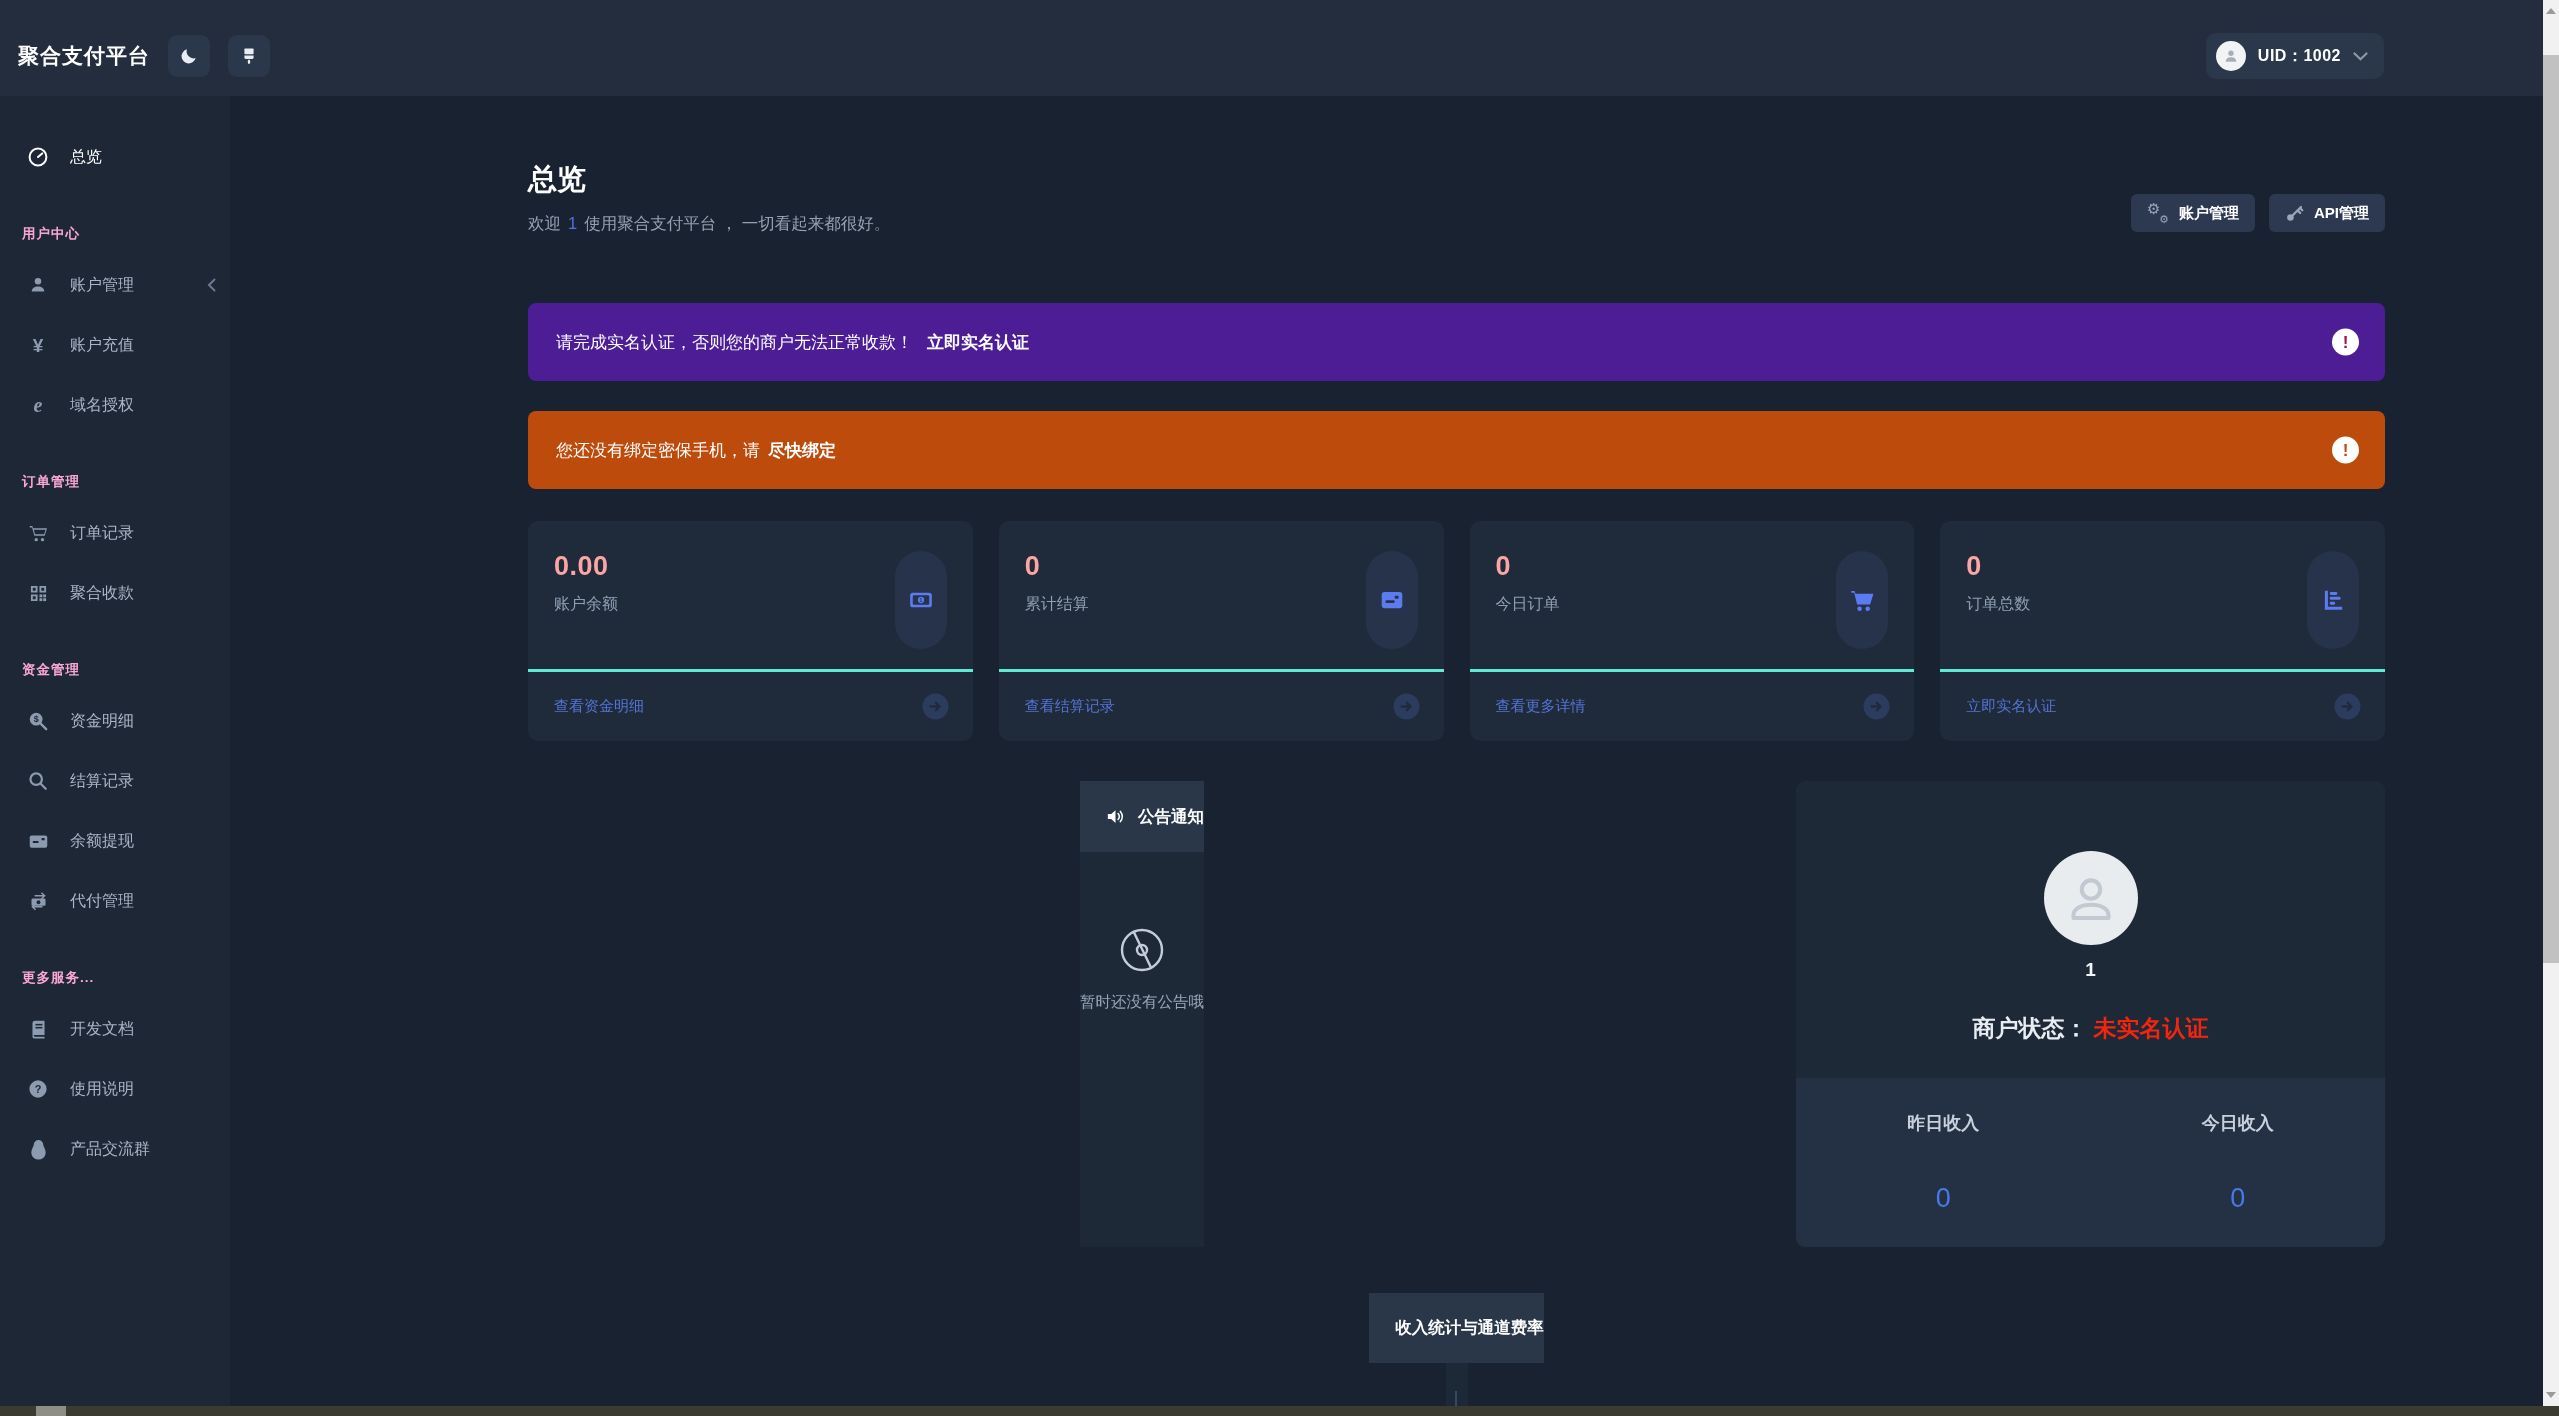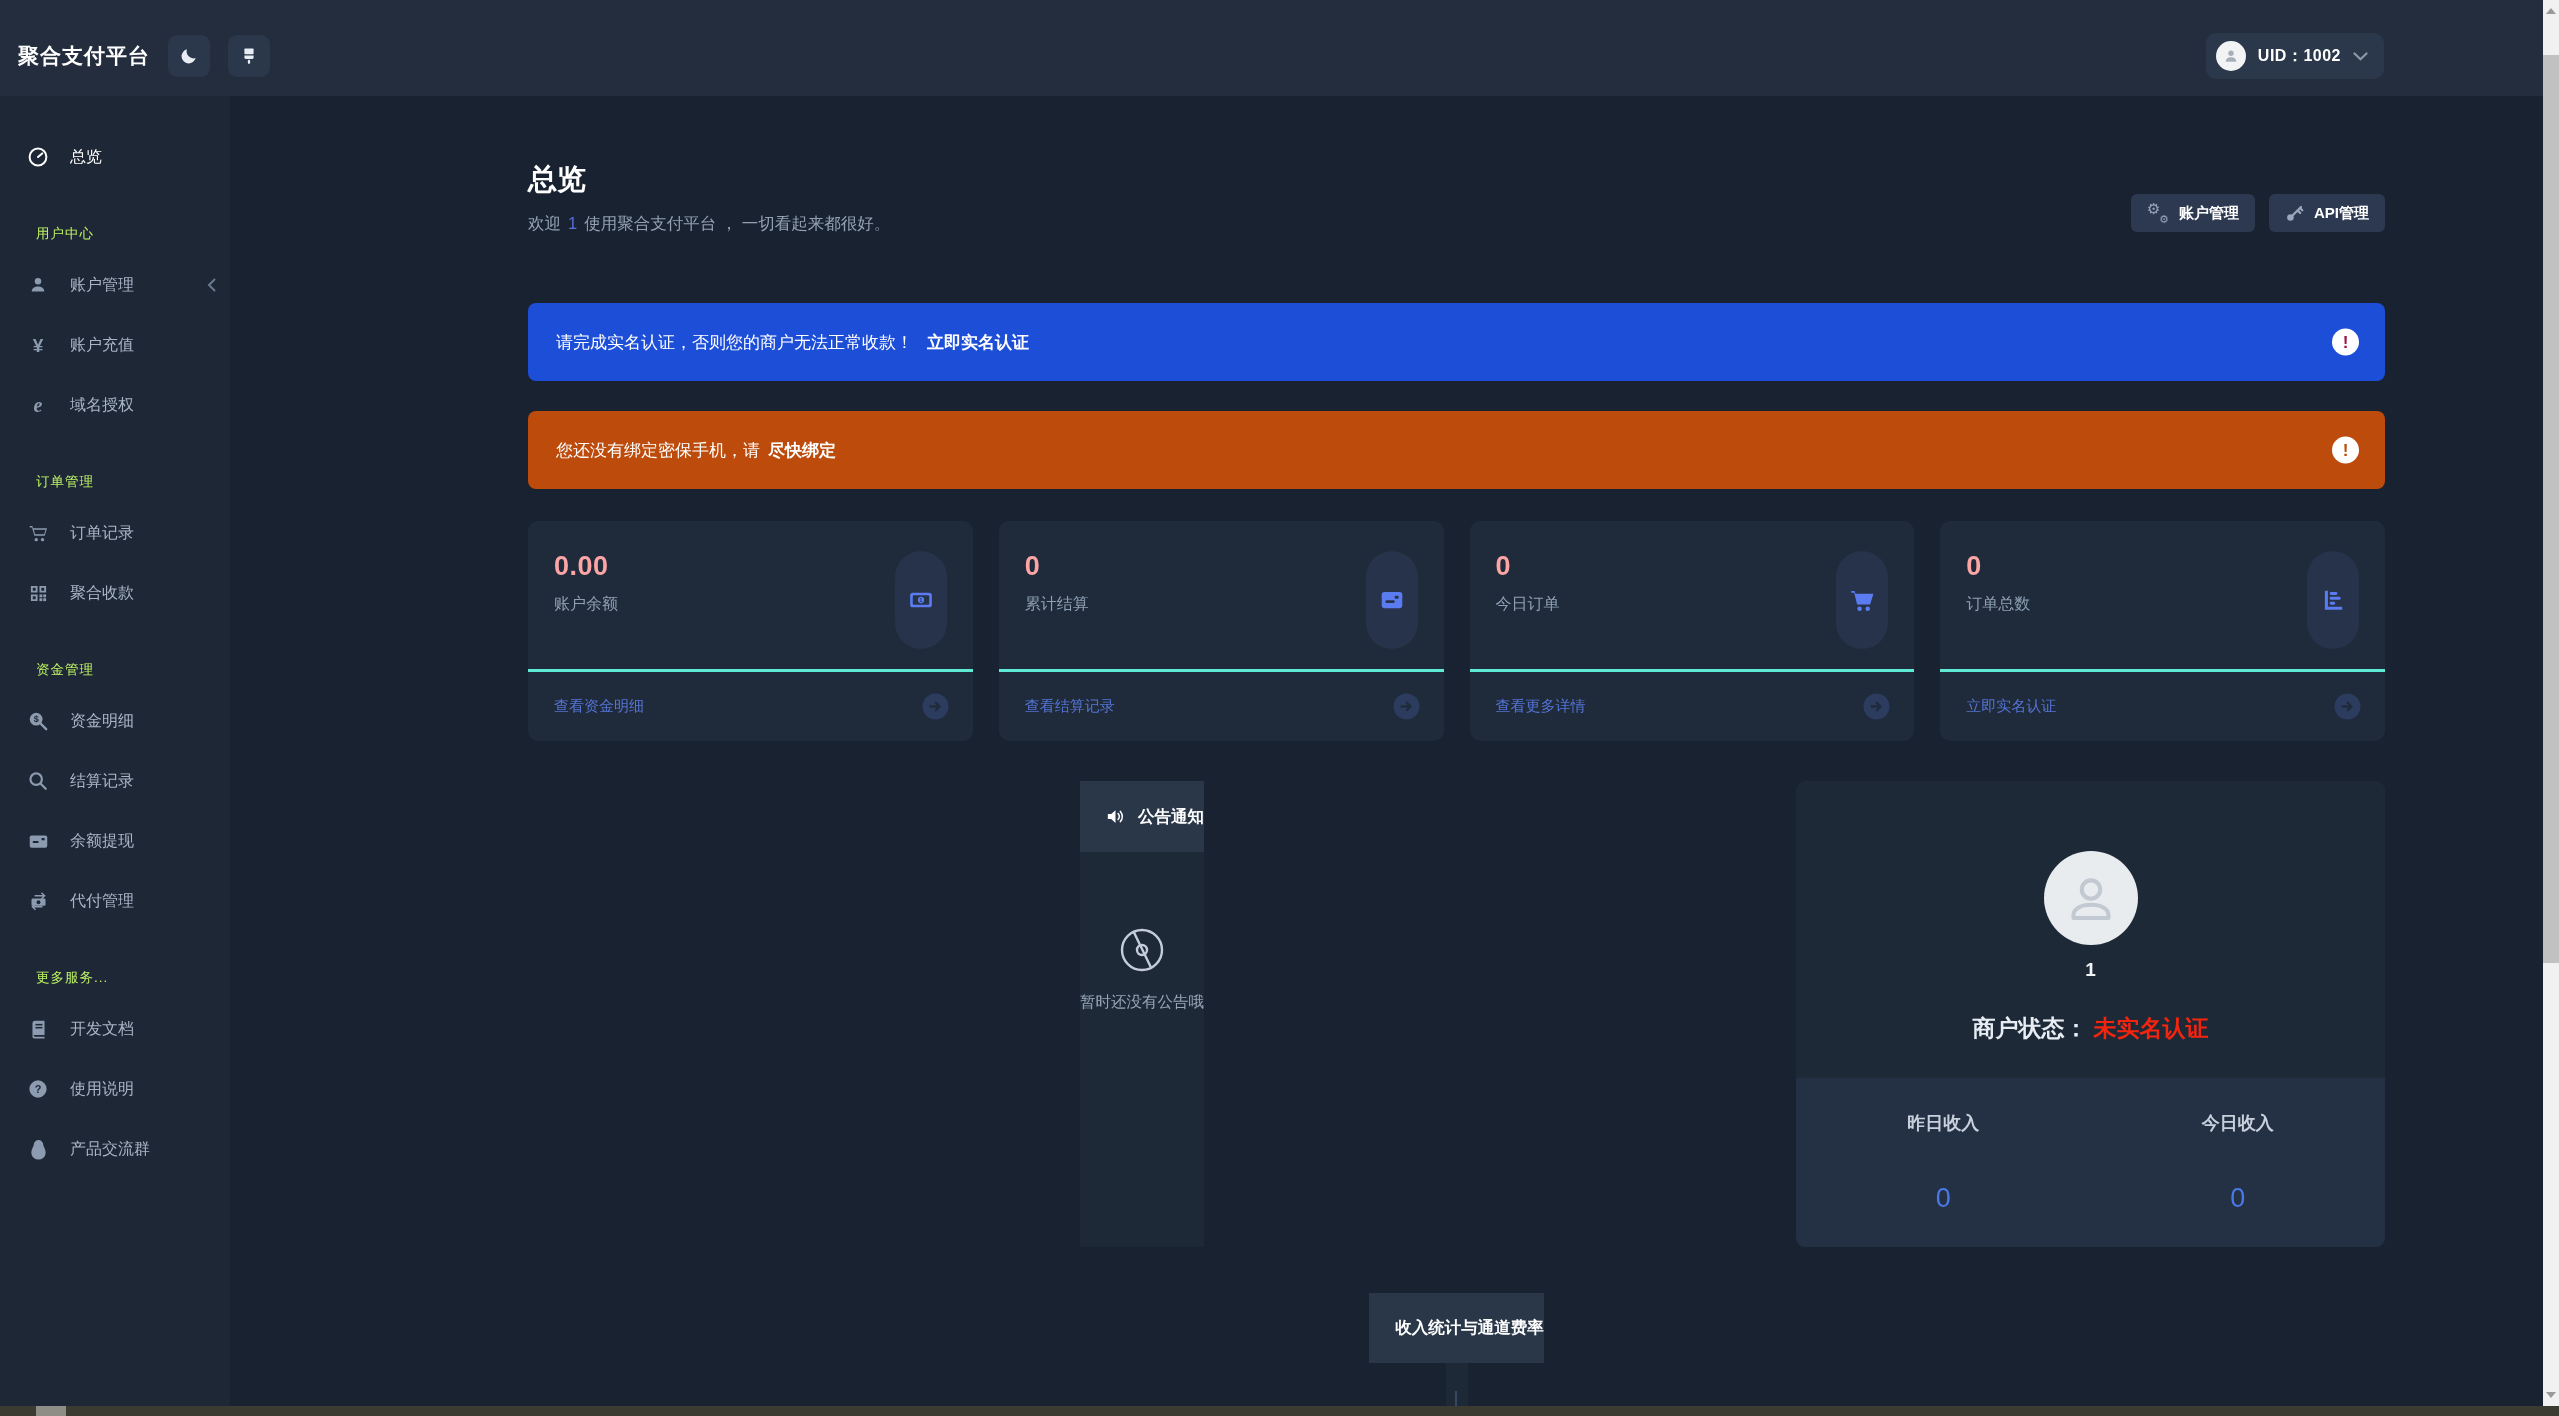--- a/index.html
+++ b/index.html
@@ -49,23 +49,23 @@
   .side-item {
     height: 60px; display: flex; align-items: center;
     padding: 0 14px 0 26px; gap: 20px;
     color: #a9b5c7; font-size: 16px; cursor: pointer;
   }
   .side-item .s-ico { width: 24px; display: flex; justify-content: center; color: #8d9bb0; flex: none; }
   .side-item.active { color: #ffffff; }
   .side-item.active .s-ico { color: #ffffff; }
   .side-item .chev { margin-left: auto; color: #6b7a90; }
   .side-section {
-    height: 42px; margin-top: 26px; padding-left: 36px;
+    height: 42px; margin-top: 26px; padding-left: 22px;
     display: flex; align-items: center;
-    font-size: 13.5px; font-weight: normal; color: #bef264; letter-spacing: 1px;
+    font-size: 13.5px; font-weight: bold; color: #f9a8d4; letter-spacing: 1px;
   }
   .side-item.first { margin-top: 31px; }
   .yen-glyph { font-size: 19px; font-weight: bold; line-height: 1; }
   .e-glyph { font-size: 20px; font-weight: bold; font-style: italic; font-family: "Liberation Serif", serif; line-height: 1; }
 
   
   .main {
     position: absolute; top: 96px; left: 230px; right: 16px; bottom: 10px;
     background: #192230; overflow: hidden; z-index: 3;
   }
@@ -84,21 +84,21 @@
   .head-btn .b-ico { color: #9aa7bb; display: flex; }
   .gear-stack { position: relative; width: 22px; height: 20px; }
   .gear-stack .g1 { position: absolute; top: -3px; left: 0; font-size: 15px; }
   .gear-stack .g2 { position: absolute; bottom: -3px; right: 0; font-size: 11px; }
 
   .alert {
     height: 78px; border-radius: 8px; margin-top: 68px;
     display: flex; align-items: center; padding: 0 66px 0 28px;
     position: relative; font-size: 17px; color: #ffffff;
   }
-  .alert.danger { background: #1d4ed8; }
+  .alert.danger { background: #4c1d95; }
   .alert.warning { background: #bc4b0c; margin-top: 30px; }
   .alert .a-link { font-weight: bold; margin-left: 14px; cursor: pointer; }
   .alert.warning .a-link { margin-left: 8px; }
   .alert .a-ex {
     position: absolute; right: 26px; top: 50%; transform: translateY(-50%);
     width: 27px; height: 27px; border-radius: 50%; background: #ffffff;
     display: flex; align-items: center; justify-content: center;
     font-weight: bold; font-size: 17px;
   }
   .alert.danger .a-ex { color: #a21440; }

